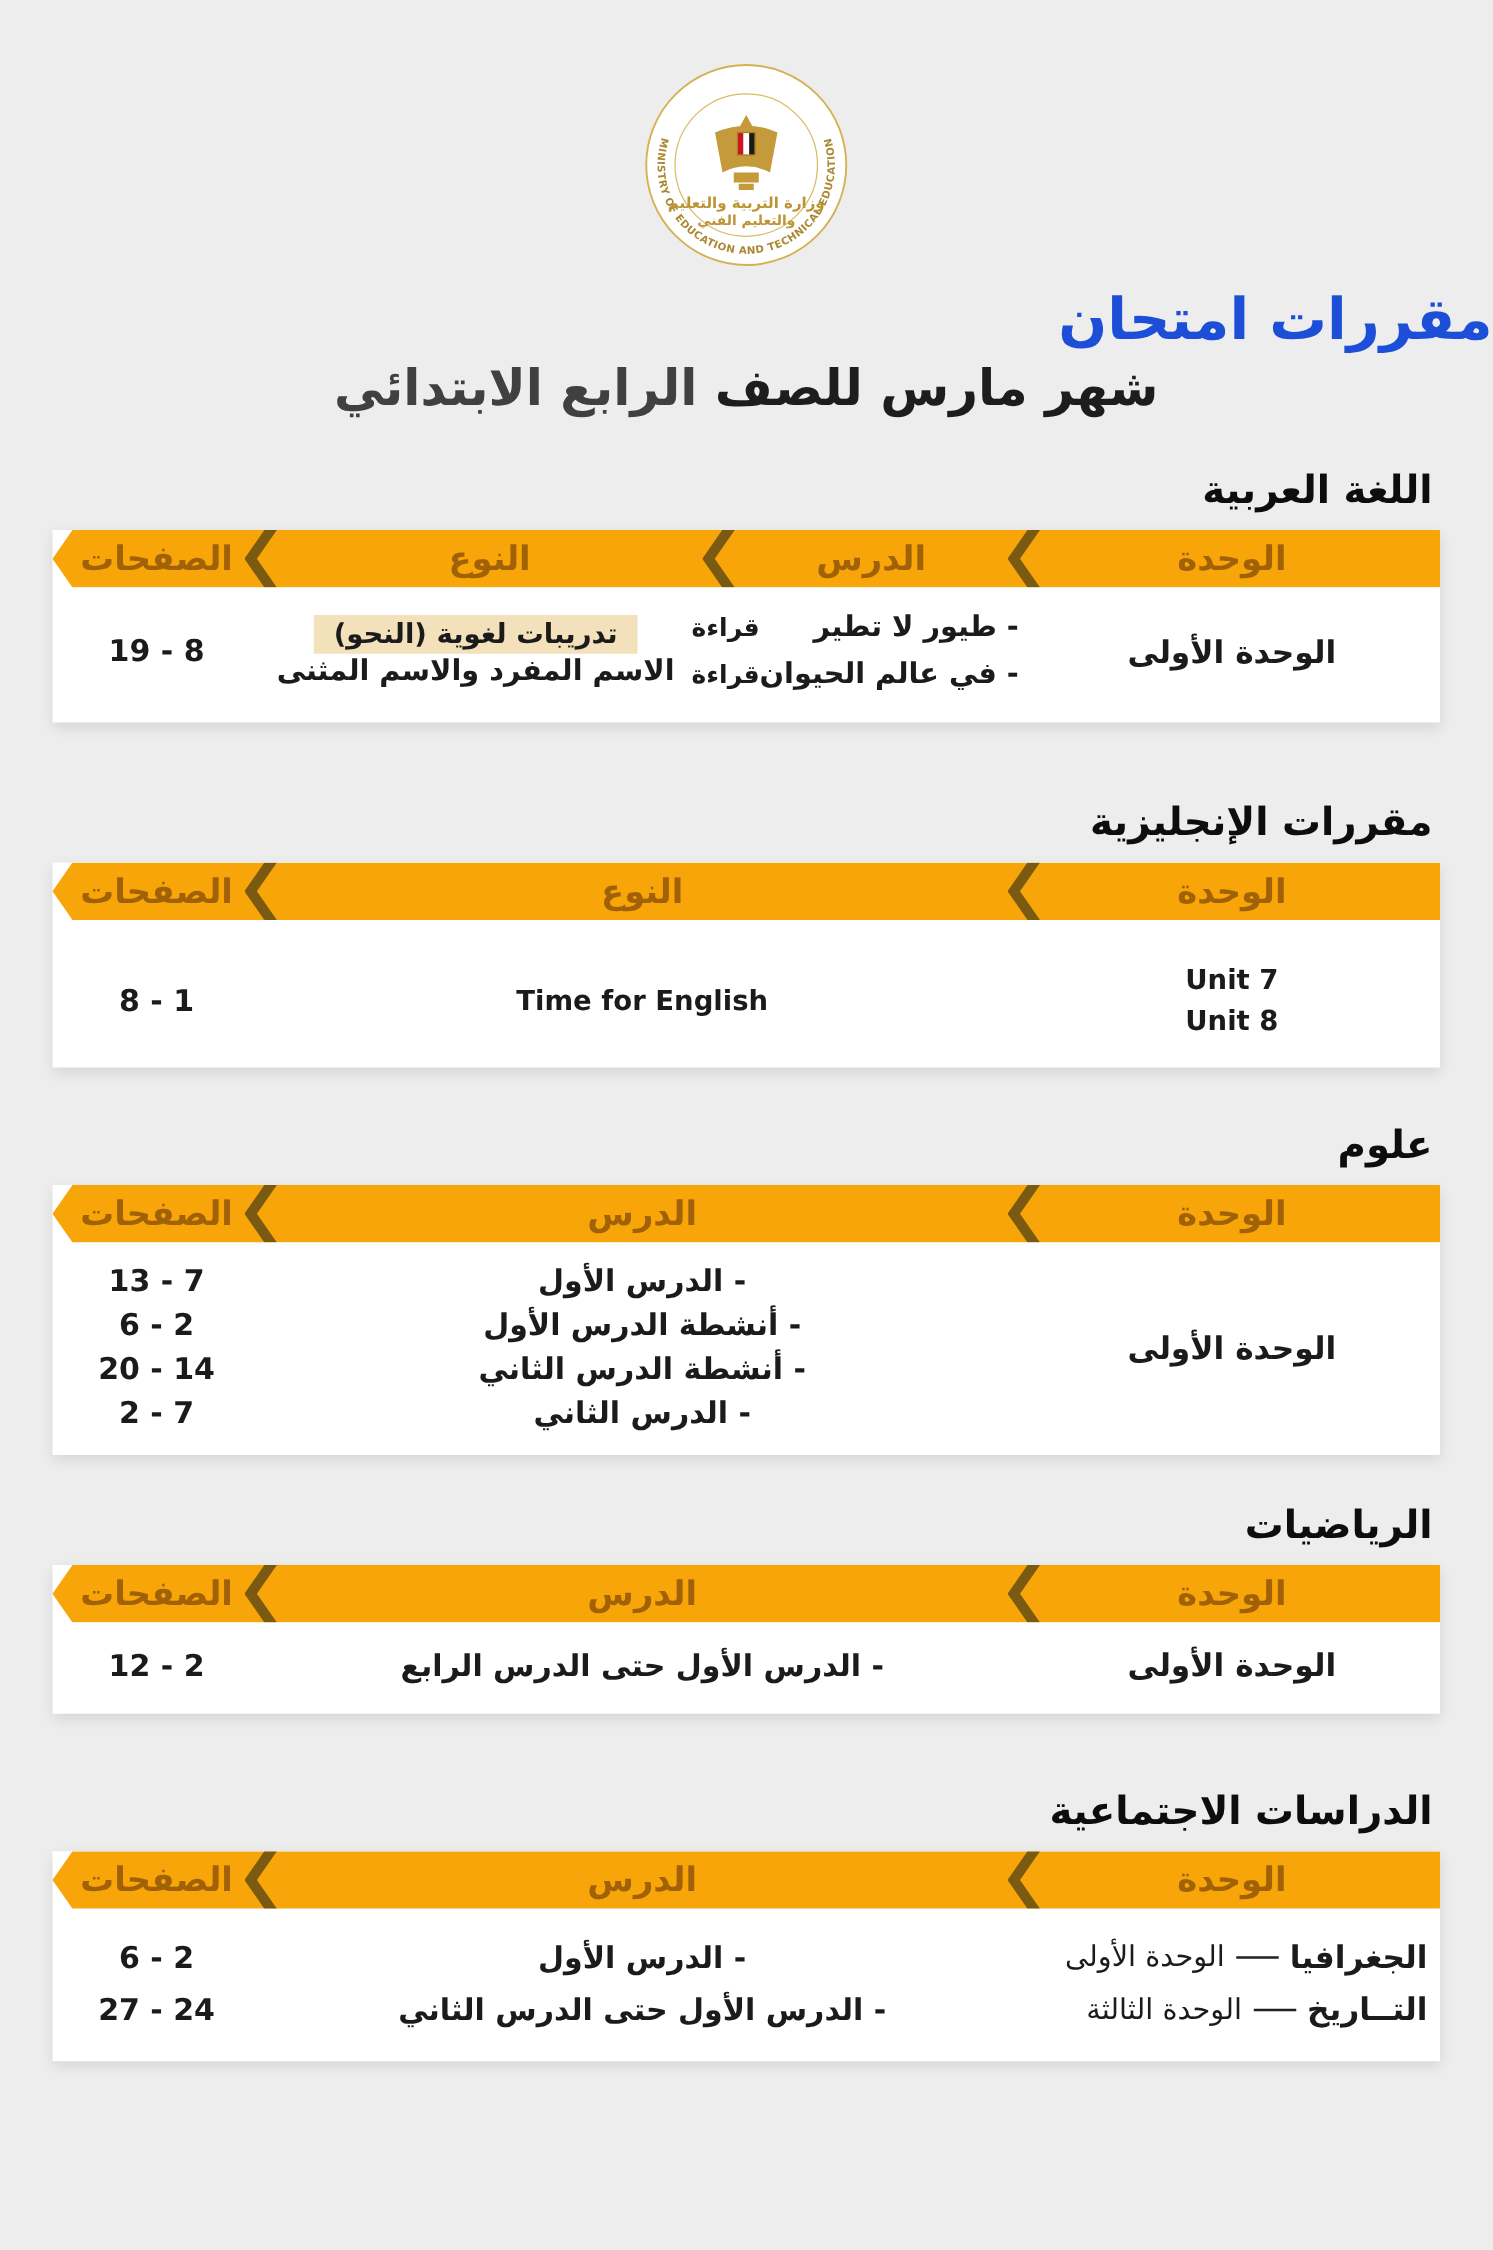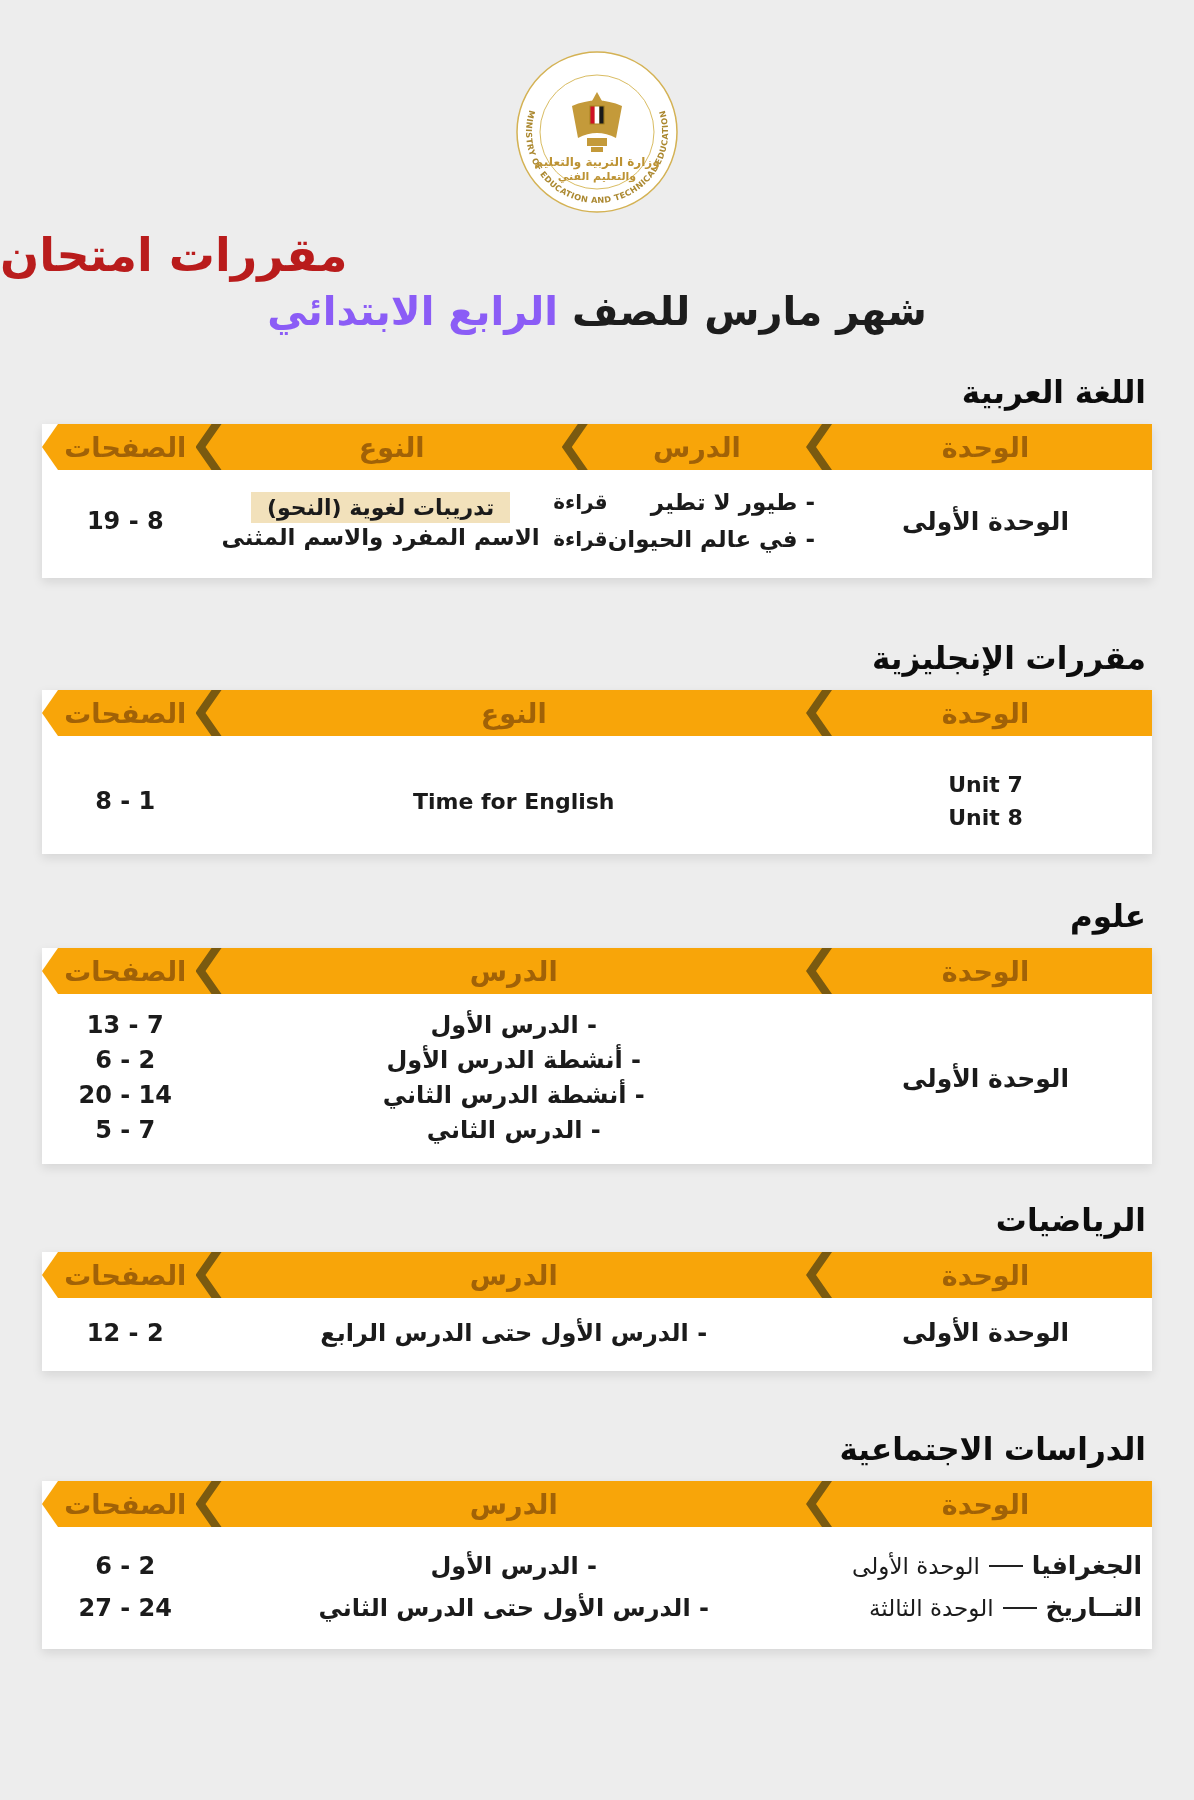--- a/index.html
+++ b/index.html
@@ -12,23 +12,23 @@
     color:#1b1b1b;
     overflow:hidden;
   }
   .page { width:1194px; height:1800px; padding-top:50px; position:relative; }
 
   
   .logo-wrap { width:164px; height:164px; margin:0 auto; }
   .logo-wrap svg { width:100%; height:100%; display:block; }
 
   
-  .main-title { text-align:left; font-size:46px; font-weight:bold; color:#b91c1c; margin-top:14px; letter-spacing:0; }
+  .main-title { text-align:right; font-size:46px; font-weight:bold; color:#1d4ed8; margin-top:14px; letter-spacing:0; }
   .sub-title  { text-align:center; font-size:40px; font-weight:bold; color:#1d1d1d; margin-top:6px; }
-  .sub-title .accent { color:#8b5cf6; }
+  .sub-title .accent { color:#404040; }
 
   
   .section { width:1110px; margin:0 auto; }
   .section-title { font-size:31px; font-weight:bold; color:#0d0d0d; text-align:right; margin:44px 6px 14px; }
   .sec-arabic  .section-title { margin-top:40px; }
   .sec-english .section-title { margin-top:62px; }
   .sec-science .section-title { margin-top:44px; }
   .sec-math    .section-title { margin-top:38px; }
   .sec-social  .section-title { margin-top:60px; }
 
@@ -201,21 +201,21 @@
         <div class="cell lesson-cell">
           <div>- الدرس الأول</div>
           <div>- أنشطة الدرس الأول</div>
           <div>- أنشطة الدرس الثاني</div>
           <div>- الدرس الثاني</div>
         </div>
         <div class="cell pages-cell">
           <div>13 - 7</div>
           <div>6 - 2</div>
           <div>20 - 14</div>
-          <div>5 - 7</div>
+          <div>2 - 7</div>
         </div>
       </div>
     </div>
   </section>
 
   <section class="section sec-math">
     <h3 class="section-title">الرياضيات</h3>
     <div class="tbl">
       <div class="band">
         <div class="bcell w30">الوحدة</div>

